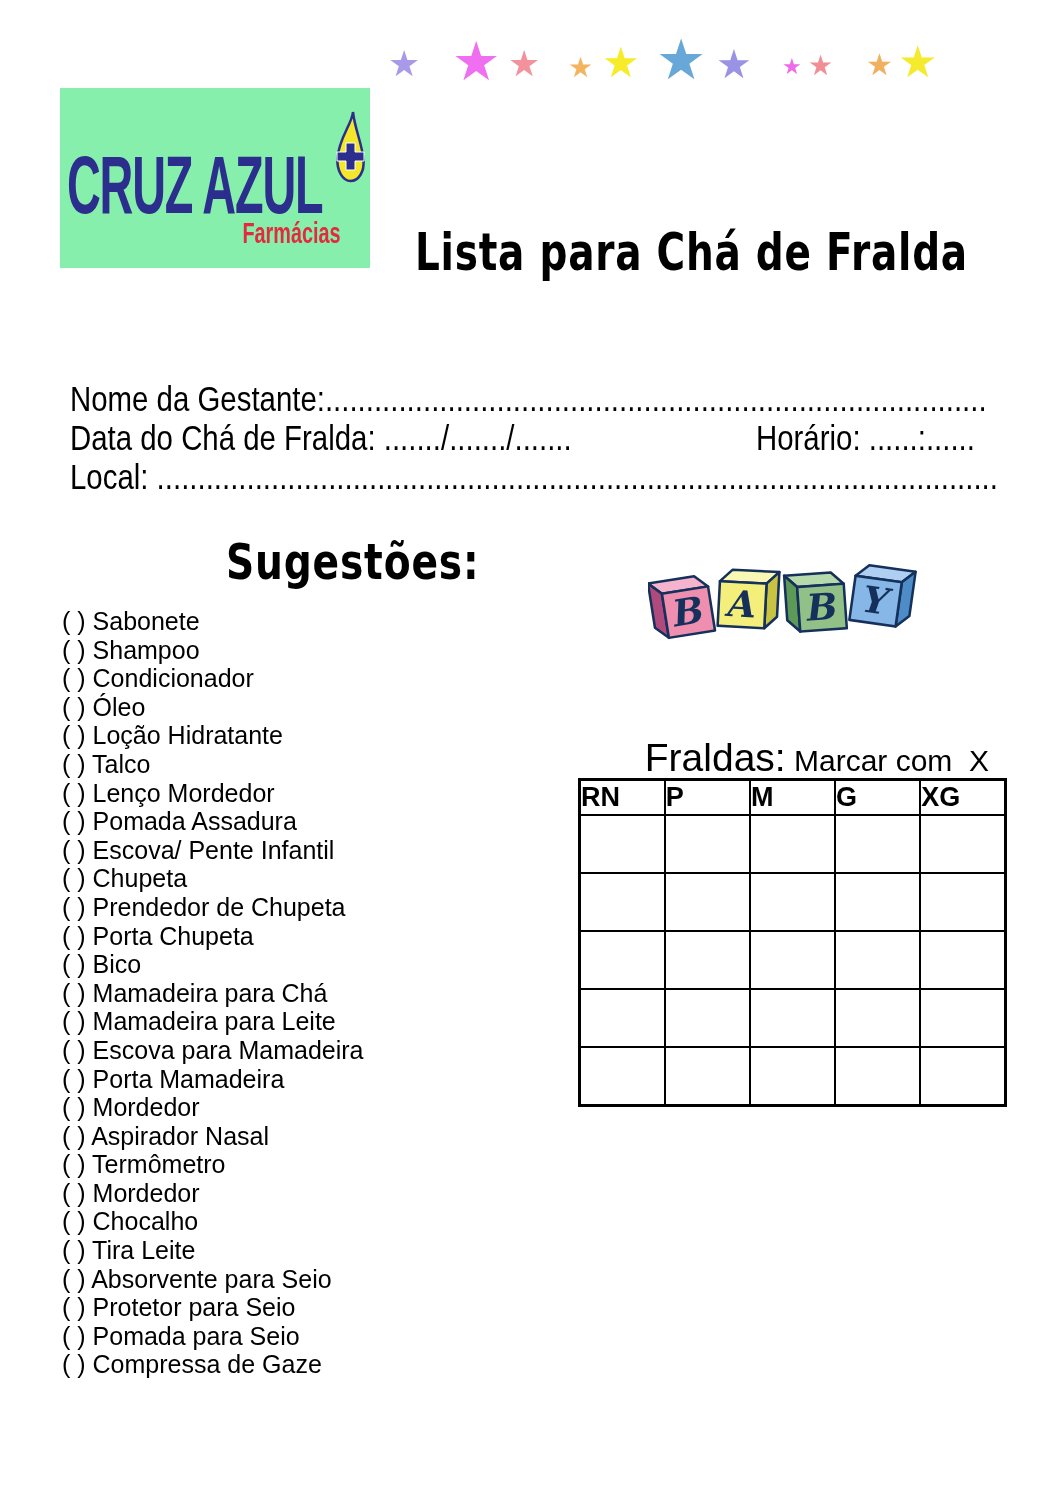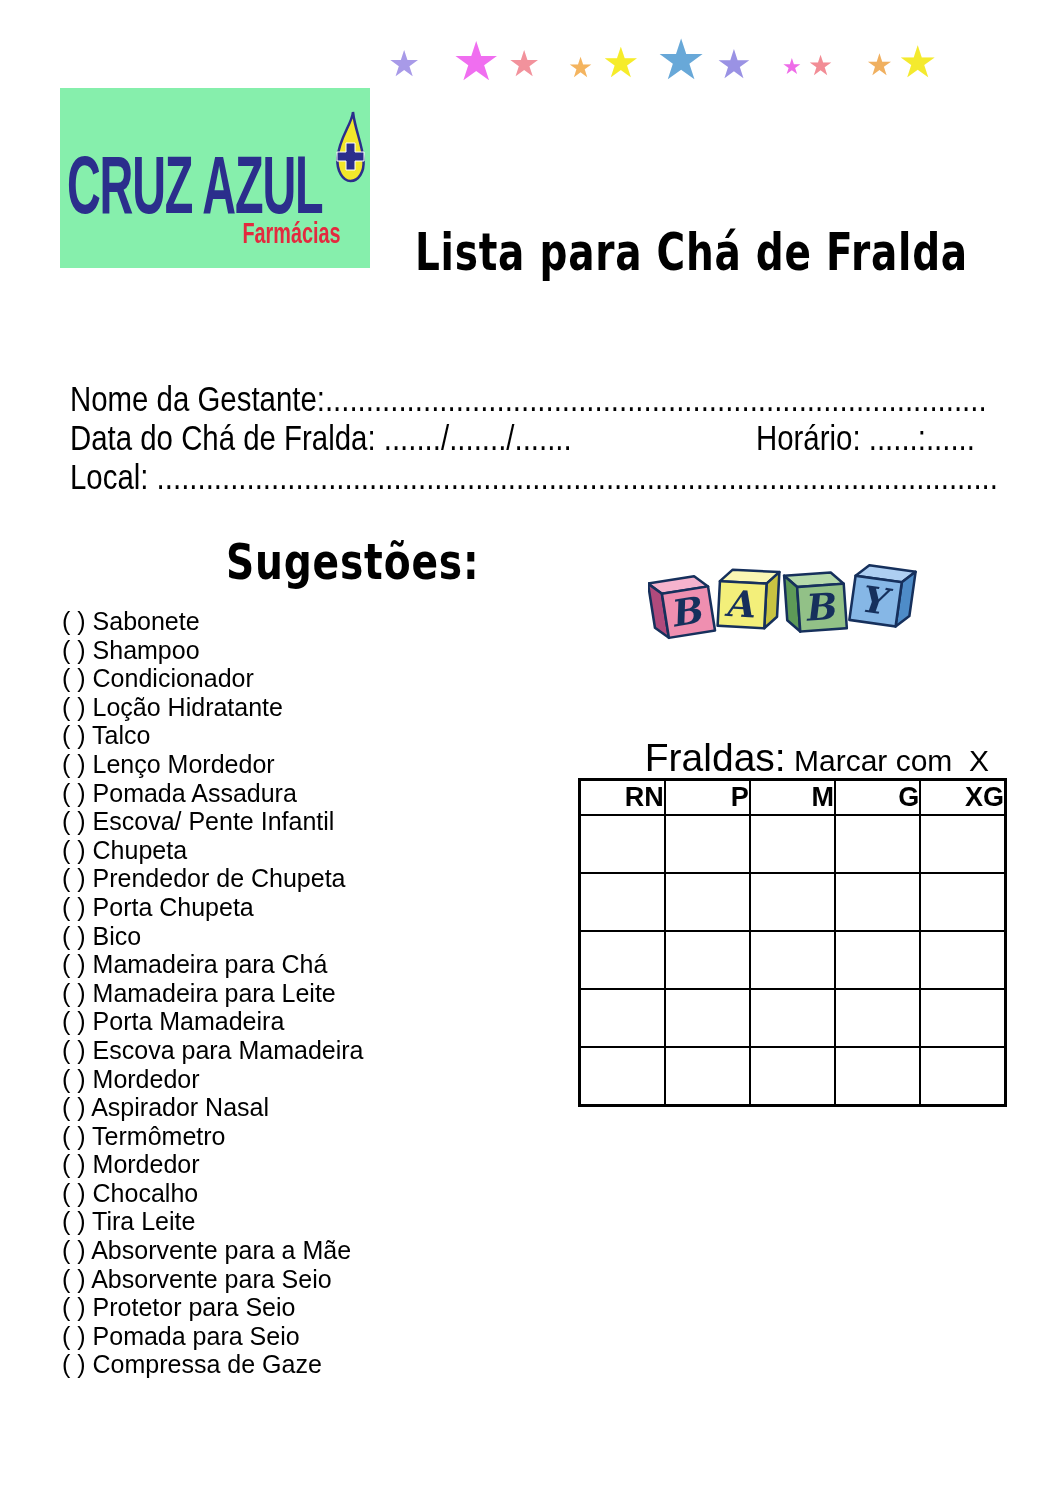--- a/index.html
+++ b/index.html
@@ -41,21 +41,21 @@
   
   .baby{position:absolute;left:648px;top:560px;width:270px;height:86px;}
 
   
   .fraldas-heading{position:absolute;left:627px;top:718px;white-space:pre;}
   .fr-main{font-size:39px;text-align:center;}
   .fr-sub{font-size:30px;text-align:center;}
   .ftable{position:absolute;left:578px;top:778px;width:429px;border-collapse:collapse;
           table-layout:fixed;border:3px solid #000;background:#fff;}
   .ftable th{border:2px solid #000;height:33px;padding:0;font-size:27px;font-weight:bold;
-             text-align:right;font-family:"Liberation Sans",sans-serif;}
+             text-align:left;font-family:"Liberation Sans",sans-serif;}
   .ftable td{border:2px solid #000;height:56px;padding:0;}
 </style>
 </head>
 <body>
 
 <div class="page">
 
   <div class="stars">
       <span class="star" style="left: 388px; top: 46px; font-size: 36px; color: rgb(168, 154, 232);">★</span>
       <span class="star" style="left: 452px; top: 34px; font-size: 54px; color: rgb(240, 110, 240);">★</span>
@@ -93,40 +93,40 @@
       <span class="ctext">Local: .......................................................................................................</span>
     </div>
   </div>
 
   <div class="sug-heading">Sugestões:</div>
 
   <div class="list">
       <div class="item"><span>( )</span><span> Sabonete</span></div>
       <div class="item"><span>( )</span><span> Shampoo</span></div>
       <div class="item"><span>( )</span><span> Condicionador</span></div>
+      <div class="item"><span>( )</span><span> Óleo</span></div>
       <div class="item"><span>( )</span><span> Loção Hidratante</span></div>
       <div class="item"><span>( )</span><span> Talco</span></div>
       <div class="item"><span>( )</span><span> Lenço Mordedor</span></div>
       <div class="item"><span>( )</span><span> Pomada Assadura</span></div>
       <div class="item"><span>( )</span><span> Escova/ Pente Infantil</span></div>
       <div class="item"><span>( )</span><span> Chupeta</span></div>
       <div class="item"><span>( )</span><span> Prendedor de Chupeta</span></div>
       <div class="item"><span>( )</span><span> Porta Chupeta</span></div>
       <div class="item"><span>( )</span><span> Bico</span></div>
       <div class="item"><span>( )</span><span> Mamadeira para Chá</span></div>
       <div class="item"><span>( )</span><span> Mamadeira para Leite</span></div>
+      <div class="item"><span>( )</span><span> Escova para Mamadeira</span></div>
       <div class="item"><span>( )</span><span> Porta Mamadeira</span></div>
-      <div class="item"><span>( )</span><span> Escova para Mamadeira</span></div>
       <div class="item"><span>( )</span><span> Mordedor</span></div>
       <div class="item"><span>( )</span><span> Aspirador Nasal</span></div>
       <div class="item"><span>( )</span><span> Termômetro</span></div>
       <div class="item"><span>( )</span><span> Mordedor</span></div>
       <div class="item"><span>( )</span><span> Chocalho</span></div>
       <div class="item"><span>( )</span><span> Tira Leite</span></div>
-      <div class="item"><span>( )</span><span> Absorvente para a Mãe</span></div>
       <div class="item"><span>( )</span><span> Absorvente para Seio</span></div>
       <div class="item"><span>( )</span><span> Protetor para Seio</span></div>
       <div class="item"><span>( )</span><span> Pomada para Seio</span></div>
       <div class="item"><span>( )</span><span> Compressa de Gaze</span></div>
     </div>
 
   <svg class="baby" viewBox="0 0 266 84">
       <g transform="translate(4,16) rotate(-9 29 30)" stroke="#16305c" stroke-width="2.5" stroke-linejoin="round">
         <polygon points="12,14 0,2 46,2 58,14" fill="#f5b3cd"></polygon>
         <polygon points="12,14 0,2 0,46 12,58" fill="#b04a7c"></polygon>

